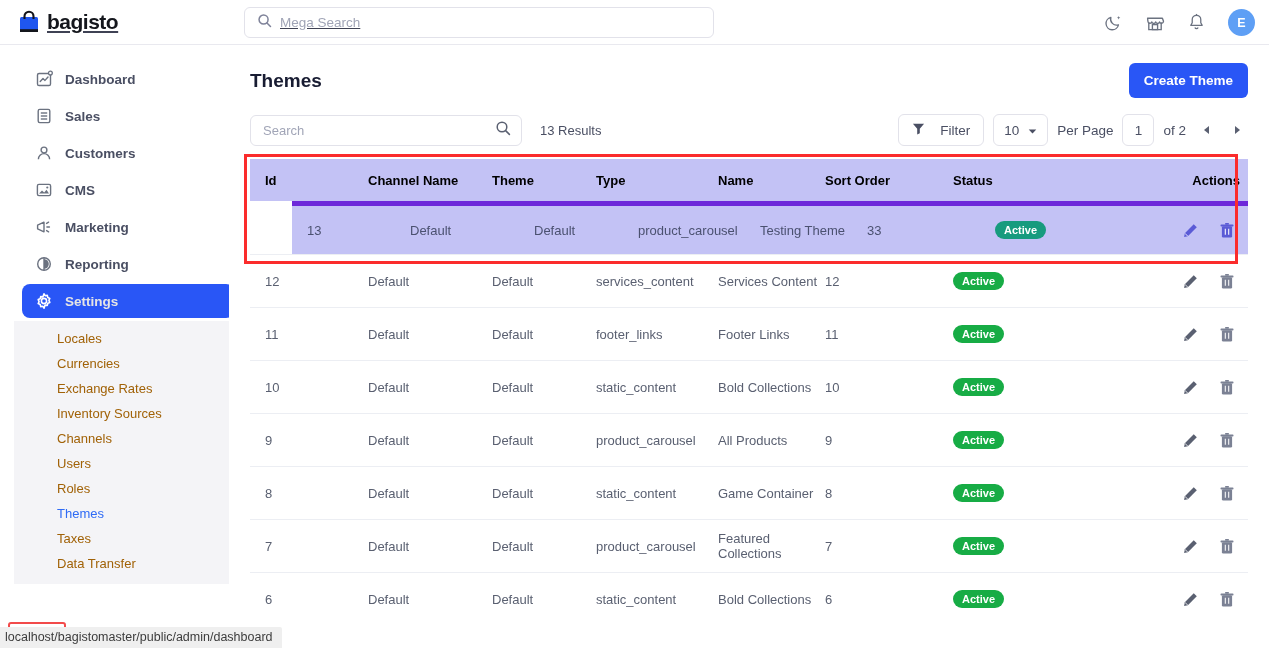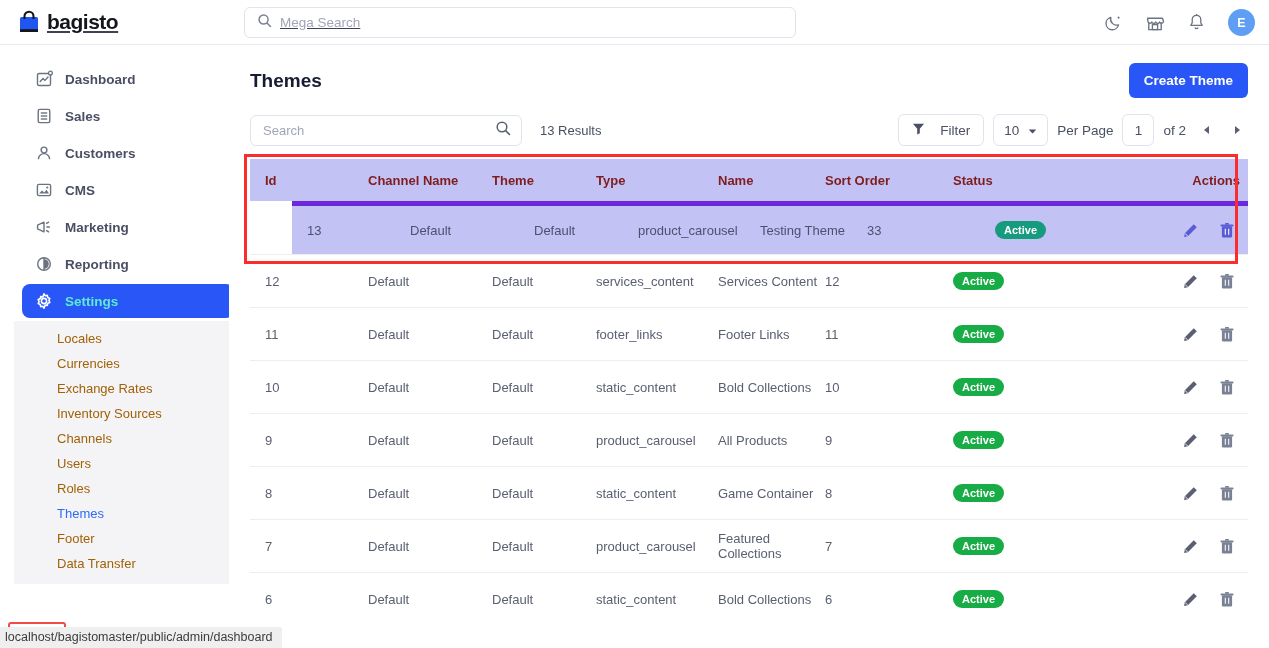--- a/index.html
+++ b/index.html
@@ -18,21 +18,21 @@
     background: #ffffff;
     border-bottom: 1px solid #e9e9ef;
     display: flex; align-items: center; text-decoration: underline;
   }
   .brand { display: flex; align-items: center; gap: 7px; padding-left: 18px; width: 222px; }
   .brand-mark { width: 22px; height: 24px; position: relative; }
   .brand-text { font-size: 21px; font-weight: bold; letter-spacing: -0.5px; color: #14161c; }
 
   .mega-search {
     margin-left: 22px;
-    width: 552px; height: 31px;
+    width: 470px; height: 31px;
     border: 1px solid #e2e2ea; border-radius: 6px;
     display: flex; align-items: center; gap: 8px;
     padding: 0 12px;
     background: #fff;
   }
   .mega-search input {
     border: none; outline: none; font-size: 13.5px;
     font-family: "Liberation Sans", sans-serif;
     color: #3f4254; width: 100%; background: transparent;
   }
@@ -60,21 +60,21 @@
   }
   .nav-item {
     display: flex; align-items: center; gap: 12px;
     height: 34px; margin: 3px 8px 3px 8px;
     padding-left: 12px;
     border-radius: 8px;
     font-size: 13.5px; font-weight: bold;
     color: #4a4f63; cursor: pointer;
   }
   .nav-item .nicon { width: 19px; height: 19px; display: flex; align-items: center; justify-content: center; flex: 0 0 19px; }
-  .nav-item.active { background: #2956f6; color: #5eead4; }
+  .nav-item.active { background: #2956f6; color: #e5e5e5; }
   .nav-item.active .nicon svg { stroke: #ffffff; fill: none; }
 
   .submenu { background: #f4f4f7; padding: 5px 0 8px 0; }
   .sub-item {
     height: 25px; display: flex; align-items: center;
     padding-left: 43px; font-size: 13px; color: #a16207; cursor: pointer;
   }
   .sub-item.active { color: #2f6bf5; }
 
   
@@ -160,21 +160,21 @@
     background: #17ac45; color: #ffffff;
     font-size: 11px; font-weight: bold;
     border-radius: 11px; padding: 3px 9px;
   }
   .act-icon { cursor: pointer; display: flex; }
 
   
   .hl-block { position: relative; }
   .hl-block .thead, .hl-block .trow { background: #c3c2f5; }
   .hl-block .trow { border-top: 5px solid #6d28d9; margin-left: 42px; }
-  .hl-block .thead { color: #7f1d1d; }
+  .hl-block .thead { color: #000000; }
   .hl-block .trow  { color: #4b5170; }
   .hl-block .badge { background: #179b7e; }
   .hl-outline {
     position: absolute; left: -6px; top: -5px;
     width: 994px; height: 110px;
     border: 3px solid #fb2c2c;
     pointer-events: none;
   }
 
   
@@ -342,21 +342,21 @@
         <div class="sub-item">
           <span>Users</span>
         </div>
         <div class="sub-item">
           <span>Roles</span>
         </div>
         <div class="sub-item active">
           <span>Themes</span>
         </div>
         <div class="sub-item">
-          <span>Footer</span>
+          <span>Taxes</span>
         </div>
         <div class="sub-item">
           <span>Data Transfer</span>
         </div>
       </div>
   </div>
 
   <div class="main">
 
     <div class="page-head">

